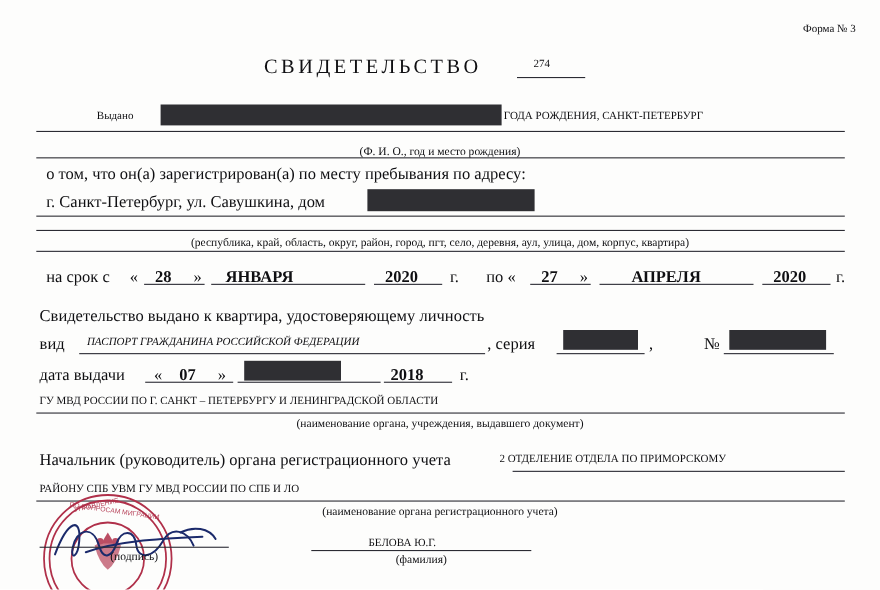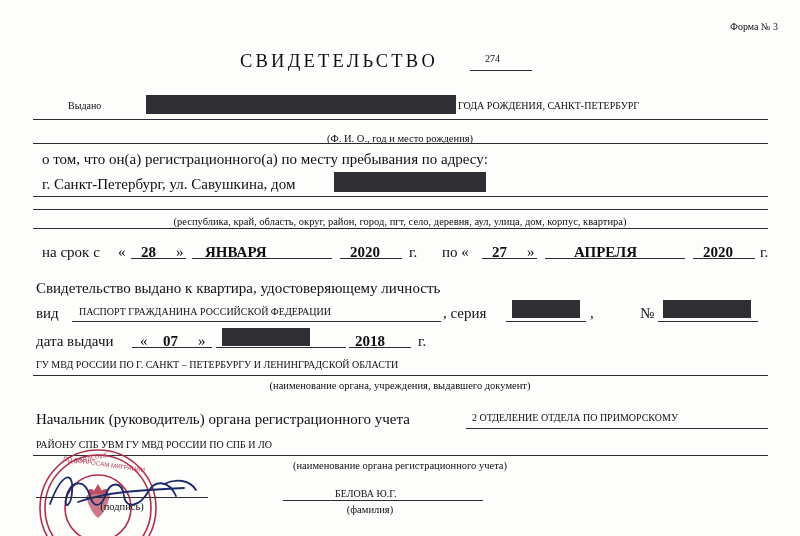--- a/index.html
+++ b/index.html
@@ -72,29 +72,29 @@
 <div class="page">
 
   <div class="t reg" style="right:22px; top:22px;">Форма № 3</div>
 
   <div class="t ttl" style="left:240px; top:52px;">СВИДЕТЕЛЬСТВО</div>
 
   <div class="t reg" style="left:485px; top:54px;">274</div>
   <div class="rule" style="left:470px; top:70px; width:62px;"></div>
 
 
-  <div class="t reg" style="left:68px; top:101px;">Выдано</div>
+  <div class="t reg" style="left:88px; top:101px;">Выдано</div>
   <div class="redact" style="left:146px; top:95px; width:310px; height:19px;"></div>
   <div class="t reg" style="left:458px; top:101px;">ГОДА РОЖДЕНИЯ, САНКТ-ПЕТЕРБУРГ</div>
   <div class="rule" style="left:33px; top:119px; width:735px;"></div>
 
   <div class="caption" style="left:0; top:133px; width:800px;">(Ф. И. О., год и место рождения)</div>
   <div class="rule" style="left:33px; top:143px; width:735px;"></div>
 
-  <div class="t mid" style="left:42px; top:152px;">о том, что он(а) регистрационного(а) по месту пребывания по адресу:</div>
+  <div class="t mid" style="left:42px; top:152px;">о том, что он(а) зарегистрирован(а) по месту пребывания по адресу:</div>
 
   <div class="t mid" style="left:42px; top:177px;">г. Санкт-Петербург, ул. Савушкина, дом</div>
   <div class="redact" style="left:334px; top:172px; width:152px; height:20px;"></div>
   <div class="rule" style="left:33px; top:196px; width:735px;"></div>
   <div class="rule" style="left:33px; top:209px; width:735px;"></div>
 
   <div class="caption" style="left:0; top:216px; width:800px;">(республика, край, область, округ, район, город, пгт, село, деревня, аул, улица, дом, корпус, квартира)</div>
   <div class="rule" style="left:33px; top:228px; width:735px;"></div>
 
   <div class="t mid" style="left:42px; top:245px;">на срок с</div>
@@ -118,21 +118,21 @@
   <div class="t mid bold" style="left:574px; top:245px;">АПРЕЛЯ</div>
   <div class="rule" style="left:545px; top:258px; width:140px;"></div>
 
   <div class="t mid bold" style="left:703px; top:245px;">2020</div>
   <div class="rule" style="left:693px; top:258px; width:62px;"></div>
   <div class="t mid" style="left:760px; top:245px;">г.</div>
 
   <div class="t mid" style="left:36px; top:281px;">Свидетельство выдано к квартира, удостоверяющему личность</div>
 
   <div class="t mid" style="left:36px; top:306px;">вид</div>
-  <div class="t reg" style="left:79px; top:307px;">ПАСПОРТ ГРАЖДАНИНА РОССИЙСКОЙ ФЕДЕРАЦИИ</div>
+  <div class="t reg" style="left:79px; top:307px;font-style:italic;">ПАСПОРТ ГРАЖДАНИНА РОССИЙСКОЙ ФЕДЕРАЦИИ</div>
   <div class="rule" style="left:72px; top:321px; width:369px;"></div>
   <div class="t mid" style="left:443px; top:306px;">, серия</div>
   <div class="redact" style="left:512px; top:300px; width:68px; height:18px;"></div>
   <div class="rule" style="left:506px; top:321px; width:80px;"></div>
   <div class="t mid" style="left:590px; top:306px;">,</div>
   <div class="t mid" style="left:640px; top:306px;">№</div>
   <div class="redact" style="left:663px; top:300px; width:88px; height:18px;"></div>
   <div class="rule" style="left:658px; top:321px; width:100px;"></div>
 
   <div class="t mid" style="left:36px; top:334px;">дата выдачи</div>
@@ -144,21 +144,21 @@
   <div class="rule" style="left:216px; top:347px; width:130px;"></div>
   <div class="t mid bold" style="left:355px; top:334px;">2018</div>
   <div class="rule" style="left:349px; top:347px; width:62px;"></div>
   <div class="t mid" style="left:418px; top:334px;">г.</div>
 
   <div class="t reg" style="left:36px; top:360px;">ГУ  МВД  РОССИИ  ПО  Г. САНКТ – ПЕТЕРБУРГУ  И  ЛЕНИНГРАДСКОЙ ОБЛАСТИ</div>
   <div class="rule" style="left:33px; top:375px; width:735px;"></div>
   <div class="caption" style="left:0; top:380px; width:800px;">(наименование органа, учреждения, выдавшего документ)</div>
 
   <div class="t mid" style="left:36px; top:412px;">Начальник (руководитель) органа регистрационного учета</div>
-  <div class="t reg" style="left:472px; top:413px;text-align:right;">2 ОТДЕЛЕНИЕ ОТДЕЛА  ПО ПРИМОРСКОМУ</div>
+  <div class="t reg" style="left:454px; top:413px;text-align:right;">2 ОТДЕЛЕНИЕ ОТДЕЛА  ПО ПРИМОРСКОМУ</div>
   <div class="rule" style="left:466px; top:428px; width:302px;"></div>
 
   <div class="t reg" style="left:36px; top:440px;">РАЙОНУ СПБ УВМ  ГУ  МВД  РОССИИ  ПО  СПБ  И  ЛО</div>
   <div class="rule" style="left:33px; top:455px; width:735px;"></div>
   <div class="caption" style="left:0; top:460px; width:800px;">(наименование органа регистрационного учета)</div>
 
   <div class="stamp">
     <svg viewBox="0 0 124 124" width="124" height="124" aria-hidden="true">
       <g fill="none" stroke="#b0304a" stroke-width="1.6">
         <circle cx="62" cy="62" r="58"></circle>
@@ -187,15 +187,15 @@
         <path d="M120 18 C 132 12, 146 14, 152 24"></path>
       </g>
     </svg>
   </div>
 
   <div class="rule" style="left:36px; top:497px; width:172px;"></div>
   <div class="caption" style="left:36px; top:501px; width:172px;">(подпись)</div>
 
   <div class="t reg" style="left:335px; top:489px;">БЕЛОВА Ю.Г.</div>
   <div class="rule" style="left:283px; top:500px; width:200px;"></div>
-  <div class="caption" style="left:270px; top:504px; width:200px;">(фамилия)</div>
+  <div class="caption" style="left:283px; top:504px; width:200px;">(фамилия)</div>
 
 </div>
 
 </body></html>

